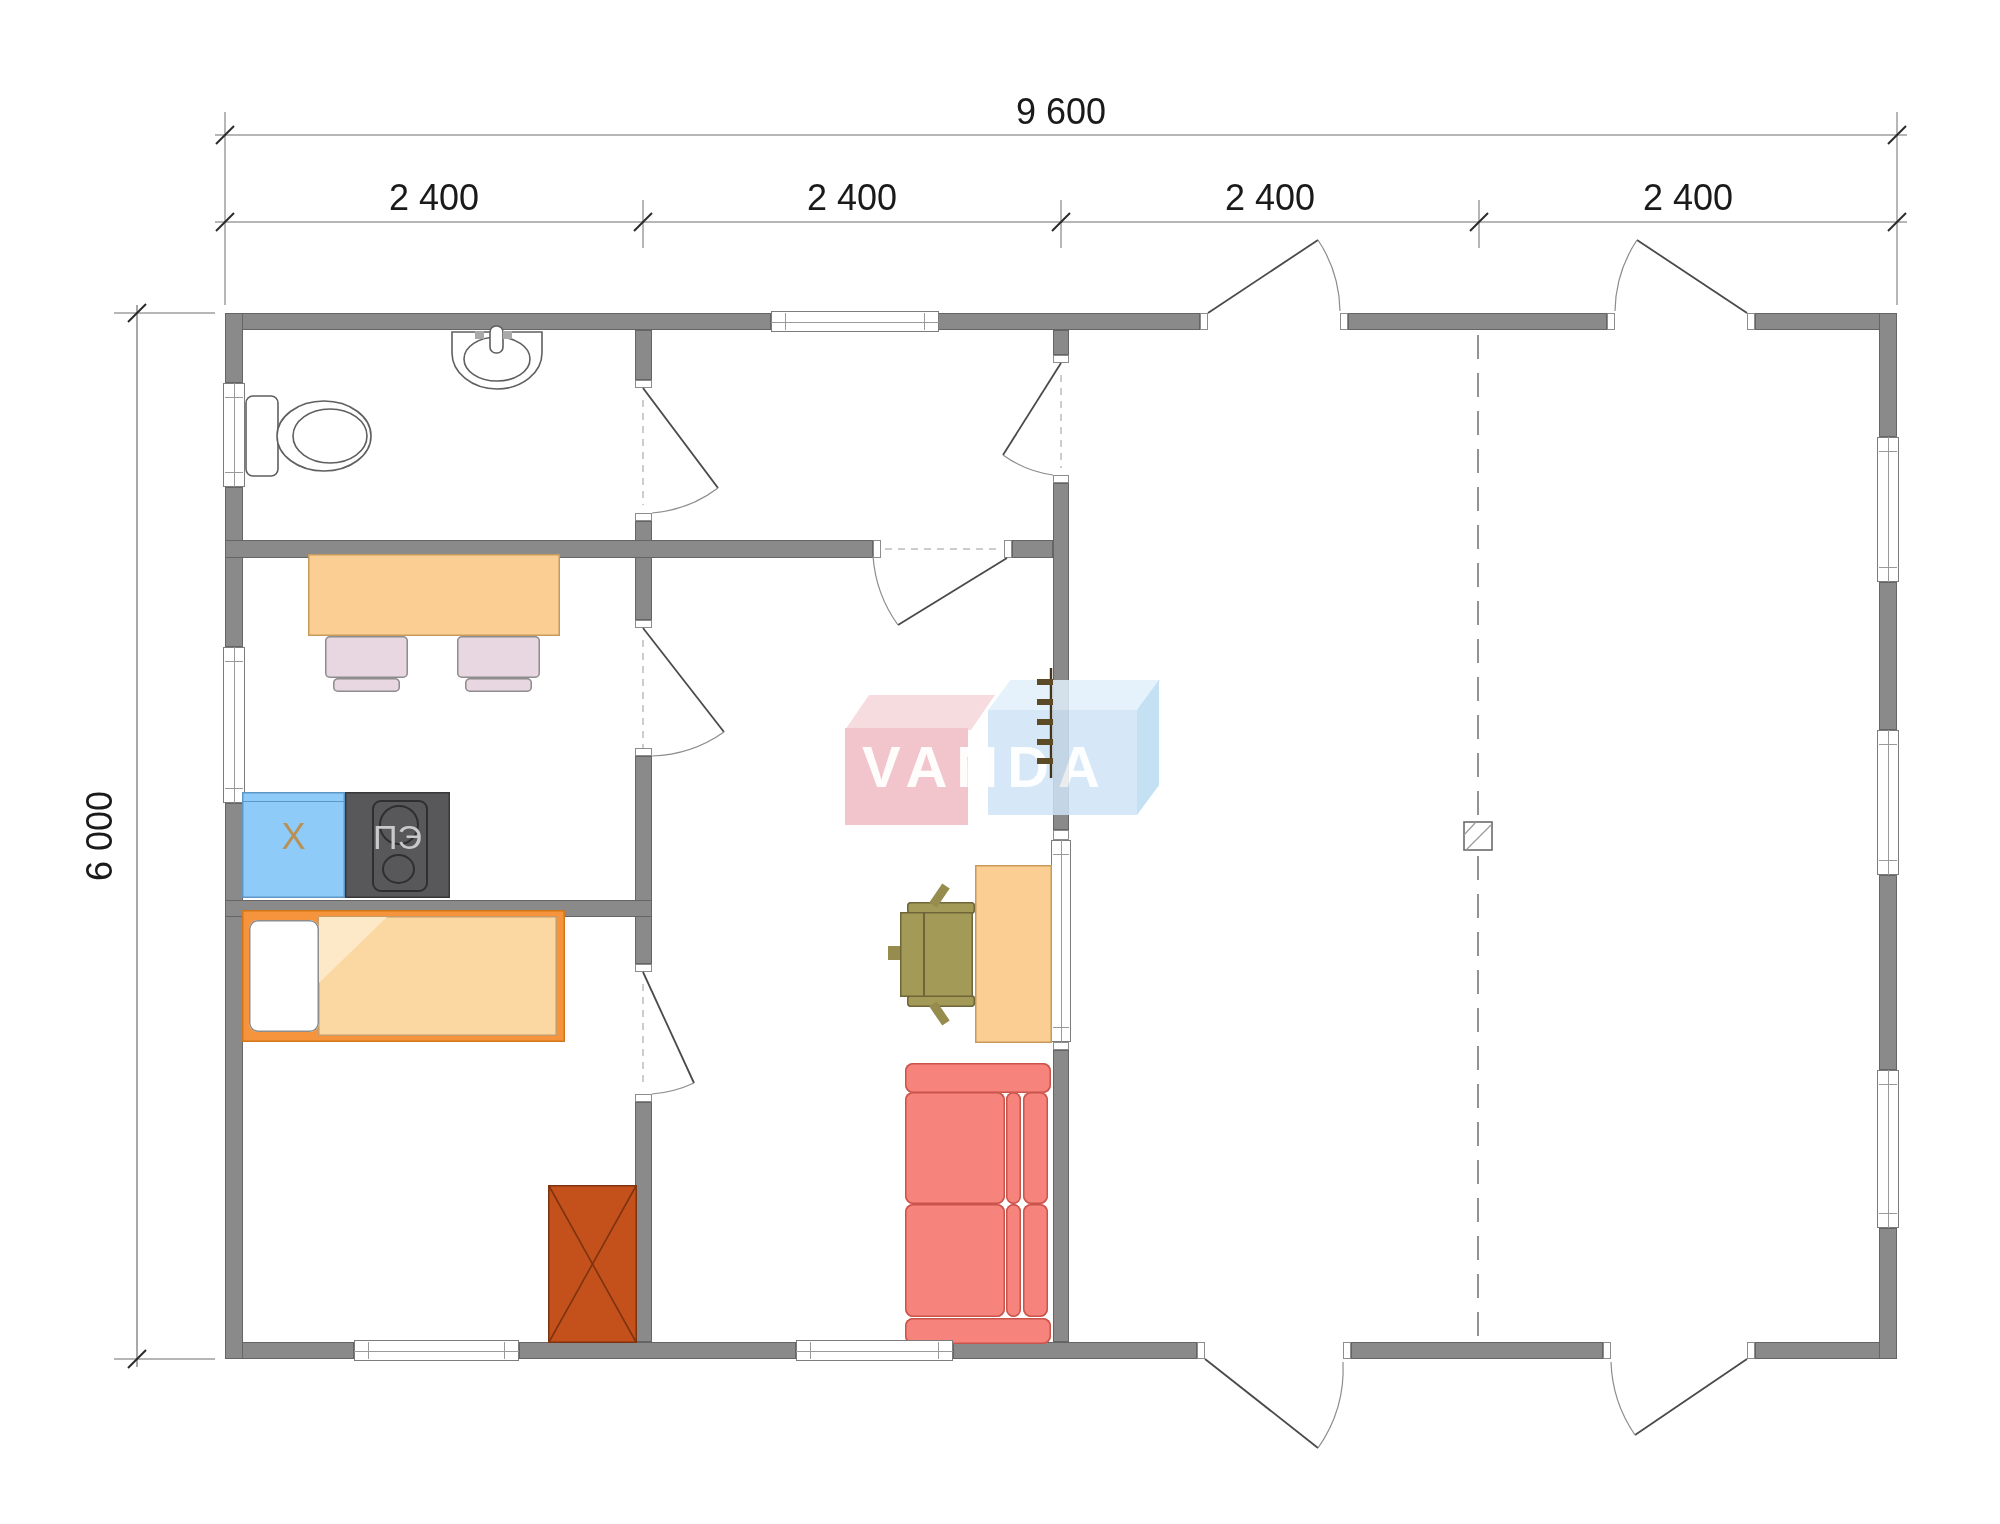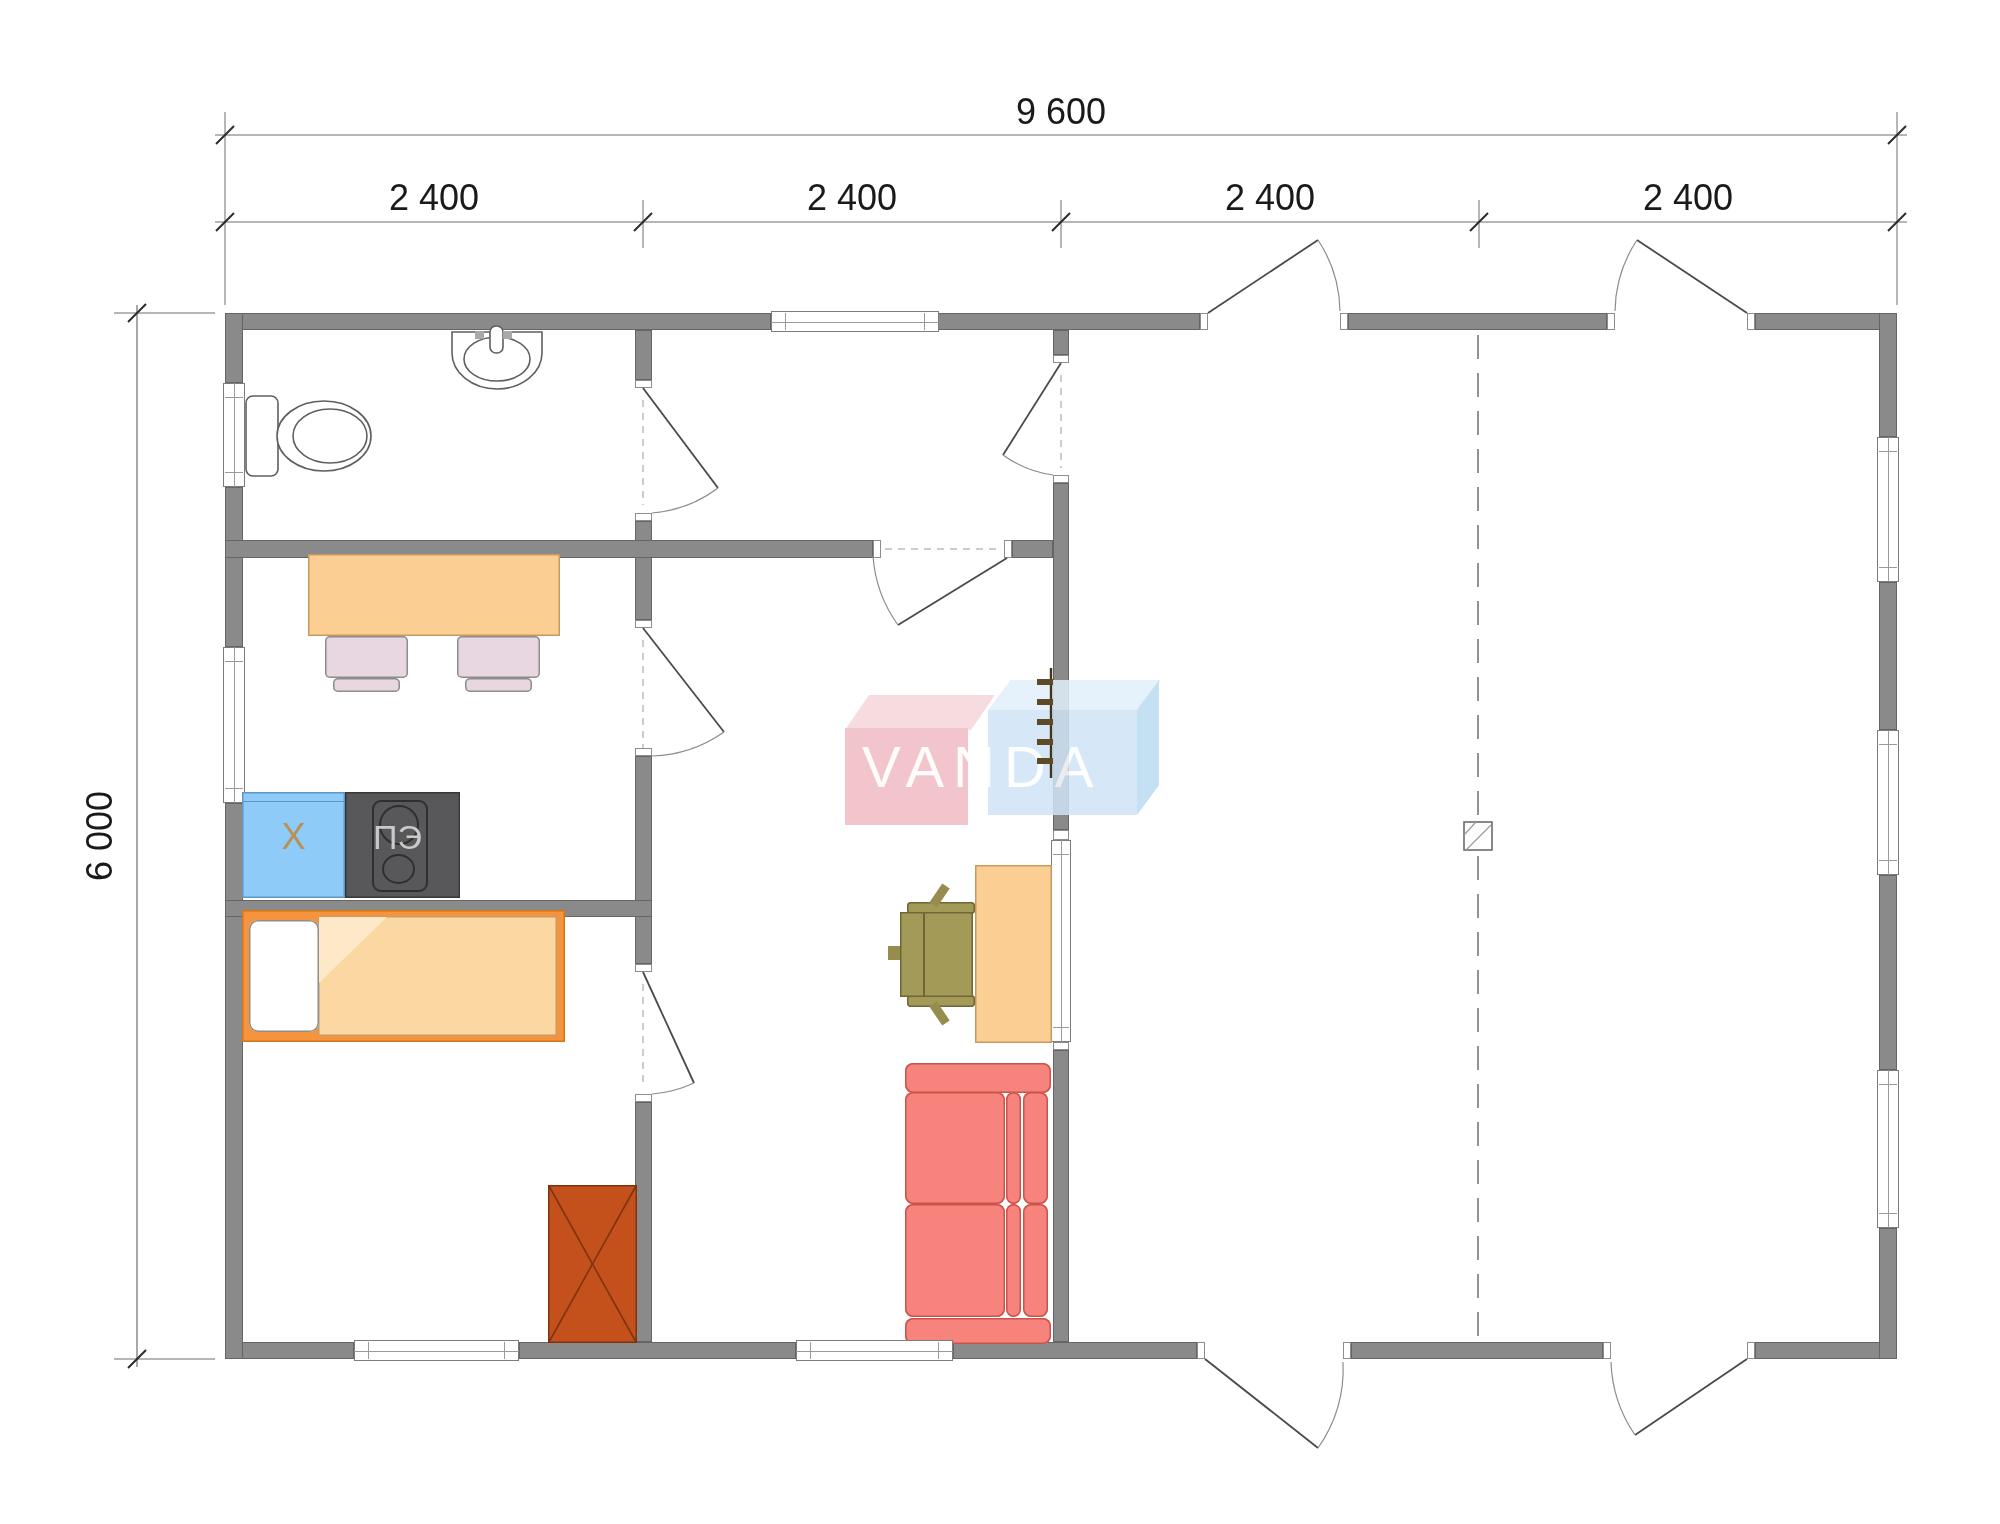--- a/index.html
+++ b/index.html
@@ -34,21 +34,21 @@
   .pillow{background:#ffffff;box-shadow:inset 0 0 0 1.5px #8d8d8d;border-radius:9px;}
   .wardrobe{background:#c4511b;box-shadow:inset 0 0 0 1.5px #7e3310;}
   .desk{background:#fbce93;box-shadow:inset 0 0 0 1.5px #c89a5e;}
   .ochair{background:#a39a58;box-shadow:inset 0 0 0 1.5px #6e6639;}
   .ochair-bar{background:#a39a58;box-shadow:inset 0 0 0 1.5px #6e6639;border-radius:4px;}
   .ochair-div{position:absolute;top:0;bottom:0;left:23px;width:1.5px;background:#6e6639;}
   .sofa-part{position:absolute;background:#f6837c;box-shadow:inset 0 0 0 1.5px #c9544c;border-radius:8px;}
 
   .logo{position:absolute;left:845px;top:675px;width:320px;height:160px;z-index:2;opacity:.85;}
   .logo .face{position:absolute;}
-  .logo-text{position:absolute;left:17px;top:58px;width:290px;font-size:58px;font-weight:normal;
+  .logo-text{position:absolute;left:17px;top:58px;width:290px;font-size:58px;font-weight:bold;
              letter-spacing:9px;color:rgba(255,255,255,.95);z-index:3;}
 
   svg.overlay{position:absolute;left:0;top:0;z-index:10;}
   svg text{font-family:"Liberation Sans",sans-serif;font-size:36px;fill:#1a1a1a;}
 </style>
 </head>
 <body>
 
 <div id="plan">
 
@@ -165,21 +165,21 @@
   <div class="furn chair" style="left:325px;top:636px;width:83px;height:42px;"></div>
   <div class="furn chair" style="left:333px;top:678px;width:67px;height:14px;"></div>
   <div class="furn chair" style="left:457px;top:636px;width:83px;height:42px;"></div>
   <div class="furn chair" style="left:465px;top:678px;width:67px;height:14px;"></div>
 
   <div class="furn fridge" style="left:242px;top:792px;width:103px;height:106px;">
     <div class="fridge-line"></div>
     <div class="fridge-x">X</div>
   </div>
 
-  <div class="furn stove" style="left:345px;top:792px;width:115px;height:106px;">
+  <div class="furn stove" style="left:345px;top:792px;width:105px;height:106px;">
     <div class="burner-panel" style="left:27px;top:8px;width:52px;height:88px;"></div>
     <div class="burner" style="left:34px;top:13px;width:36px;height:36px;"></div>
     <div class="burner" style="left:37px;top:62px;width:29px;height:26px;"></div>
     <div class="stove-label">ПЭ</div>
   </div>
 
   <div class="furn bedframe" style="left:242px;top:910px;width:323px;height:132px;"></div>
   <div class="furn blanket" style="left:318px;top:916px;width:239px;height:120px;"></div>
   <div class="furn fold" style="left:319px;top:917px;width:68px;height:66px;"></div>
   <div class="furn pillow" style="left:249px;top:920px;width:70px;height:112px;"></div>

